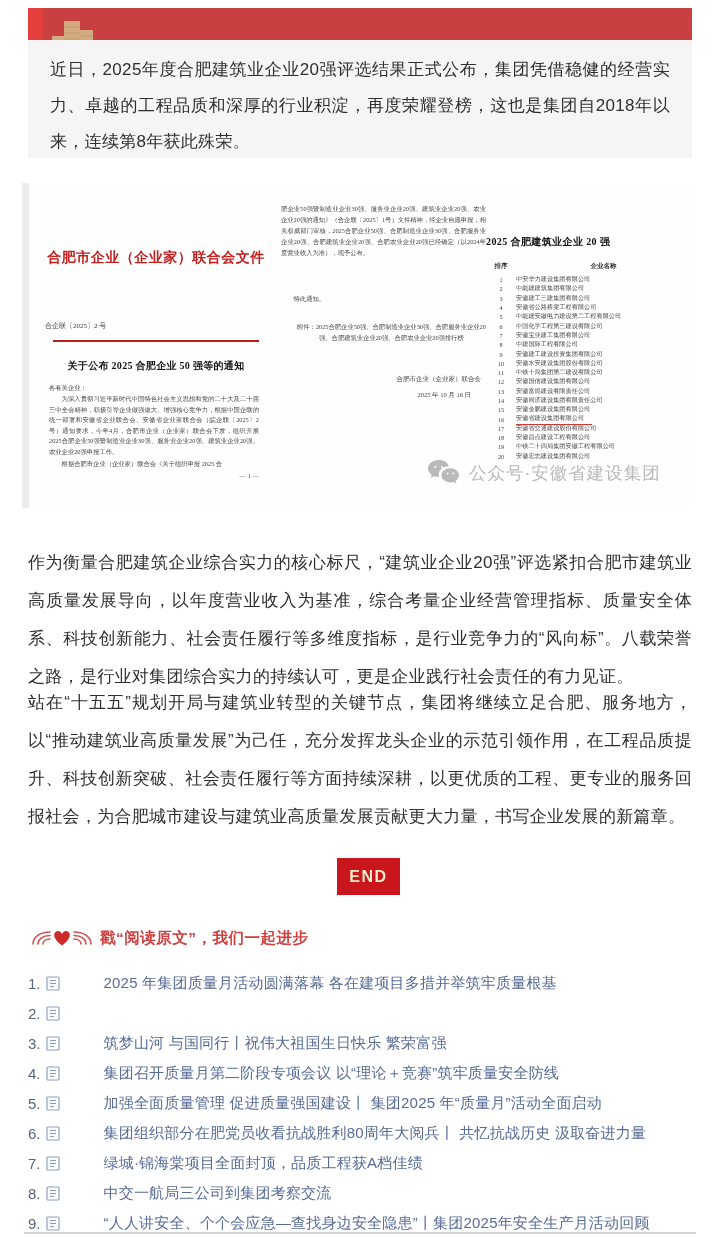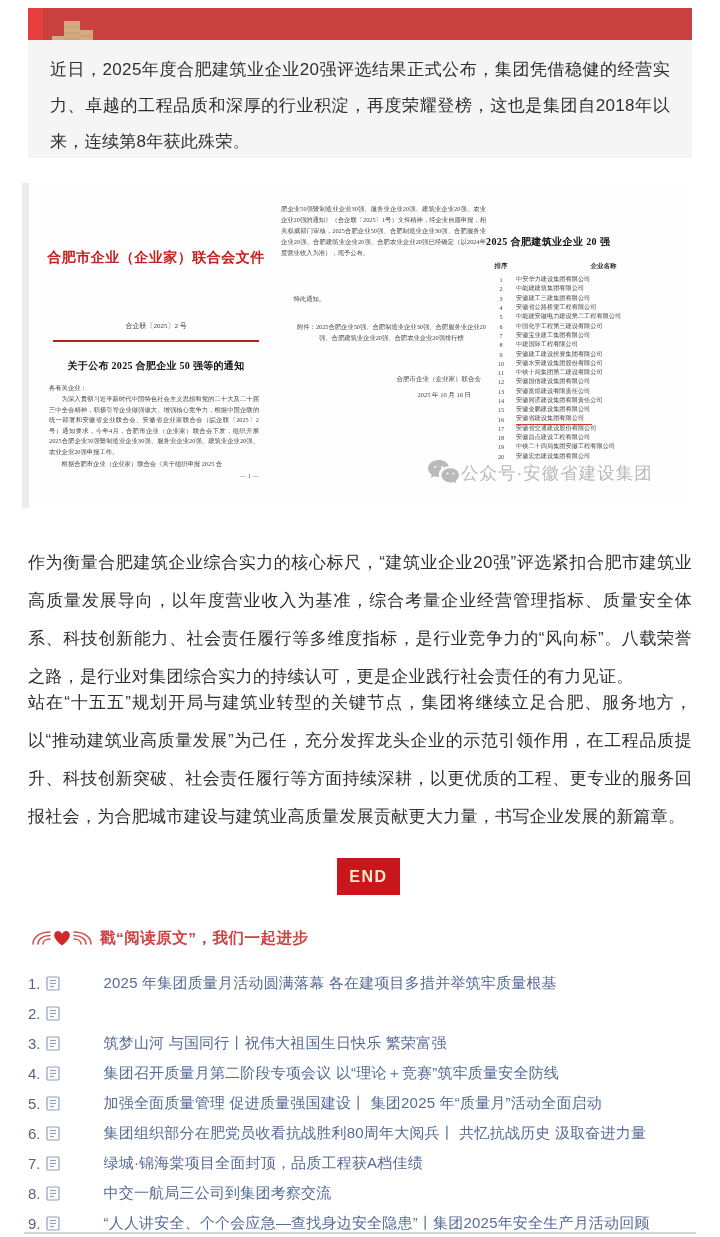--- a/index.html
+++ b/index.html
@@ -15,21 +15,21 @@
   .intro-box{position:absolute;left:28px;top:40px;width:664px;height:118px;background:#f5f5f5;
              box-sizing:border-box;padding:12px 22px 0 22px;}
   .intro-text{font-size:17px;line-height:36px;color:#2f2f2f;text-align:justify;letter-spacing:.3px;}
 
   
   .figure{position:absolute;left:22px;top:183px;width:670px;height:325px;background:#fefefe;
           border-left:7px solid #ececec;box-sizing:border-box;
           font-family:"Liberation Serif",serif;color:#444;}
   .masthead{position:absolute;left:16px;top:66px;width:222px;text-align:center;color:#c5201d;
             font-size:14px;font-weight:bold;white-space:nowrap;letter-spacing:.5px;}
-  .doc-no{position:absolute;left:16px;top:138px;width:222px;text-align:center;font-size:7px;color:#3a3a3a;}
+  .doc-no{position:absolute;left:16px;top:138px;width:222px;text-align:left;font-size:7px;color:#3a3a3a;}
   .red-rule{position:absolute;left:24px;top:157px;width:206px;height:2px;background:#b5201d;}
   .doc-title{position:absolute;left:16px;top:176px;width:222px;text-align:center;font-size:10px;
              font-weight:bold;color:#141414;letter-spacing:.3px;}
   .doc-salutation{position:absolute;left:20px;top:201px;font-size:6.3px;}
   .doc-body1{position:absolute;left:20px;top:211px;width:210px;font-size:6.3px;line-height:10.6px;
              text-align:justify;text-indent:2em;}
   .doc-body2{position:absolute;left:20px;top:276px;width:210px;font-size:6.3px;line-height:10.6px;
              text-indent:2em;overflow:hidden;height:11px;}
   .doc-pageno{position:absolute;left:20px;top:289px;width:210px;text-align:right;font-size:6.5px;color:#555;}
 
@@ -44,21 +44,21 @@
             font-weight:bold;color:#101010;letter-spacing:.4px;}
   .rk-head{position:absolute;left:457px;top:79px;width:205px;display:flex;font-size:6.5px;font-weight:bold;color:#333;}
   .rk-head .rk-rank{width:30px;text-align:center;}
   .rk-head .rk-name{flex:1;text-align:center;}
   .rk-rows{position:absolute;left:457px;top:92px;width:205px;}
   .rk-row{display:flex;align-items:center;height:9.3px;font-size:6.2px;color:#454545;}
   .rk-row .rk-rank{width:30px;text-align:center;}
   .rk-row .rk-name{flex:1;white-space:nowrap;}
   .rk-row.hl .rk-name{flex:none;width:fit-content;border-bottom:1.5px solid #c53c34;padding:0 8px 1px 0;}
 
-  .watermark{position:absolute;left:398px;top:276px;display:flex;align-items:center;
+  .watermark{position:absolute;left:398px;top:276px;display:flex;align-items:center;gap:8px;
              color:#b9b9b9;font-family:"Liberation Sans",sans-serif;font-size:17.5px;letter-spacing:1px;}
 
   
   .para{position:absolute;left:28px;width:664px;font-size:17px;line-height:38px;color:#2f2f2f;
         text-align:justify;letter-spacing:.3px;}
   .para-2{top:544px;}
   .para-3{top:684px;}
 
   
   .end-badge{position:absolute;left:337px;top:858px;width:63px;height:37px;background:#c8161c;

